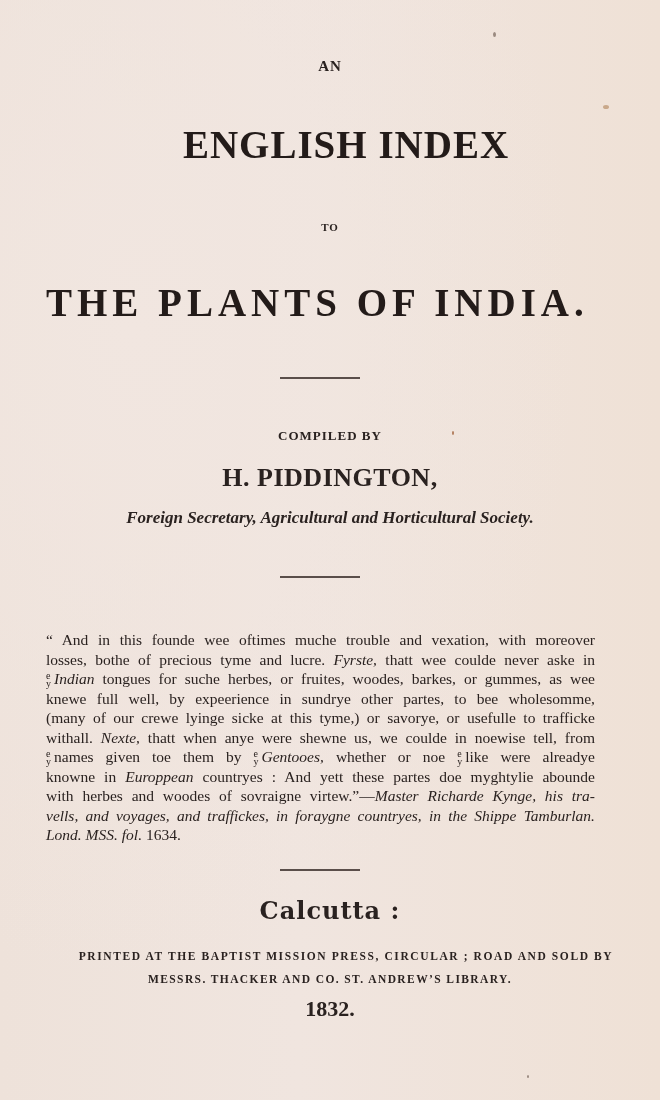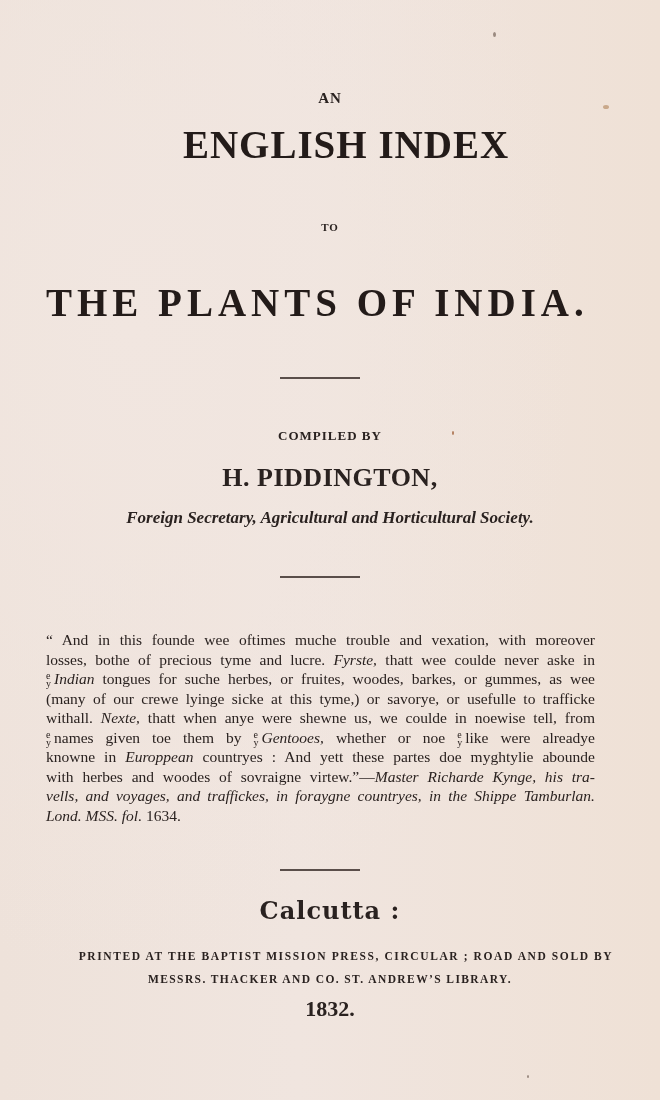--- a/index.html
+++ b/index.html
@@ -7,21 +7,21 @@
       width: 660px; height: 1100px; overflow: hidden;
       background: #efe3dc;
       background-image: radial-gradient(ellipse at 20% 30%, #f1e6e0 0%, rgba(239,227,220,0) 60%),
                         linear-gradient(90deg, #eee2da 0%, #f0e5df 45%, #efe1d6 100%);
       color: #2a2220;
       font-family: "Liberation Serif", "DejaVu Serif", serif;
       position: relative;
     }
     .page { position: absolute; inset: 0; }
     .center { position: absolute; left: 0; width: 660px; text-align: center; white-space: nowrap; }
-    .an { top: 58px; font-size: 15px; font-weight: bold; letter-spacing: 1px; margin-top: 32px; }
+    .an { top: 58px; font-size: 15px; font-weight: bold; letter-spacing: 1px; }
     .title1 { top: 122px; font-size: 39px; font-weight: 900; letter-spacing: 1px; color: #231b19; margin-left: 16px; }
     .to { top: 221px; font-size: 11px; font-weight: bold; letter-spacing: 1px; }
     .title2 { top: 280px; left: 30px; width: 600px; font-size: 39px; font-weight: 900; letter-spacing: 5px; color: #231b19; text-align: left; padding-left: 16px; }
     .rule { position: absolute; height: 2px; background: #5a4e4a; }
     .rule1 { left: 280px; top: 377px; width: 80px; }
     .rule2 { left: 280px; top: 576px; width: 80px; }
     .rule3 { left: 280px; top: 869px; width: 80px; }
     .compiled { top: 428px; font-size: 13px; font-weight: bold; letter-spacing: 1px; }
     .author { top: 463px; font-size: 26px; font-weight: bold; letter-spacing: 0.5px; }
     .affil { top: 508px; font-size: 17px; font-style: italic; font-weight: bold; }
@@ -56,20 +56,21 @@
   <div class="center compiled">COMPILED BY</div>
   <div class="center author">H. PIDDINGTON,</div>
   <div class="center affil">Foreign Secretary, Agricultural and Horticultural Society.</div>
 
   <div class="rule rule2"></div>
 
   <div class="quote" id="epigraph">
       <span class="line">“ And in this founde wee oftimes muche trouble and vexation, with moreover</span>
       <span class="line">losses, bothe of precious tyme and lucre.  <i>Fyrste,</i> thatt wee coulde never aske in</span>
       <span class="line"><span class="ye"><span>e</span><span>y</span></span><i>Indian</i> tongues for suche herbes, or fruites, woodes, barkes, or gummes, as wee</span>
+      <span class="line">knewe full well, by expeerience in sundrye other partes, to bee wholesomme,</span>
       <span class="line">(many of our crewe lyinge sicke at this tyme,) or savorye, or usefulle to trafficke</span>
       <span class="line">withall.  <i>Nexte,</i> thatt when anye were shewne us, we coulde in noewise tell, from</span>
       <span class="line"><span class="ye"><span>e</span><span>y</span></span>names given toe them by <span class="ye"><span>e</span><span>y</span></span><i>Gentooes,</i> whether or noe <span class="ye"><span>e</span><span>y</span></span>like  were alreadye</span>
       <span class="line">knowne in <i>Europpean</i> countryes :  And yett these partes doe myghtylie abounde</span>
       <span class="line">with herbes and woodes of sovraigne virtew.”—<i>Master Richarde Kynge, his tra-</i></span>
       <span class="line"><i>vells, and voyages, and traffickes, in foraygne countryes, in the Shippe Tamburlan.</i></span>
       <span class="line last"><i>Lond. MSS. fol.</i> 1634.</span>
     </div>
 
   <div class="rule rule3"></div>

